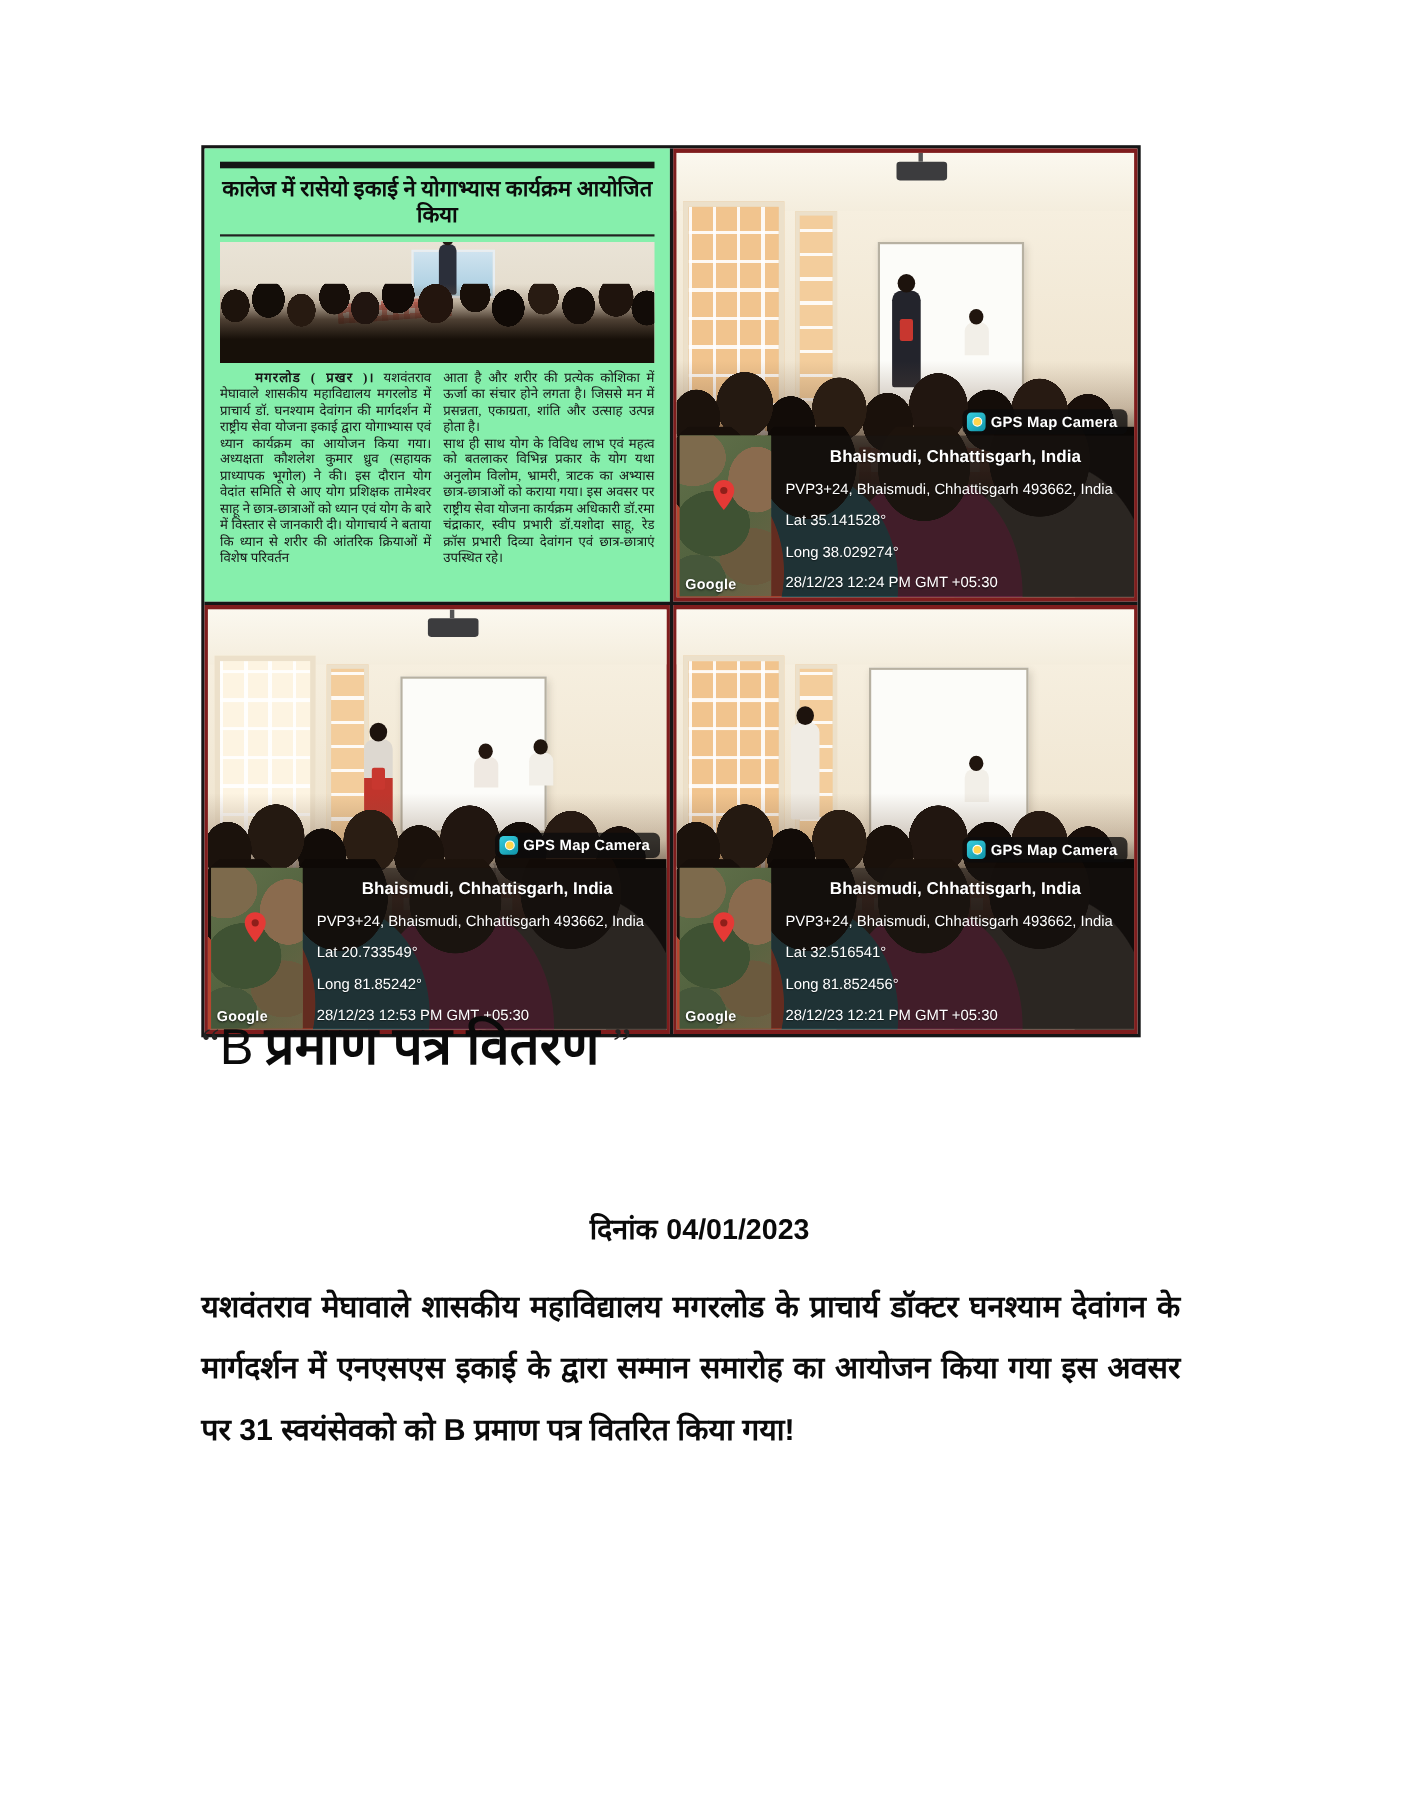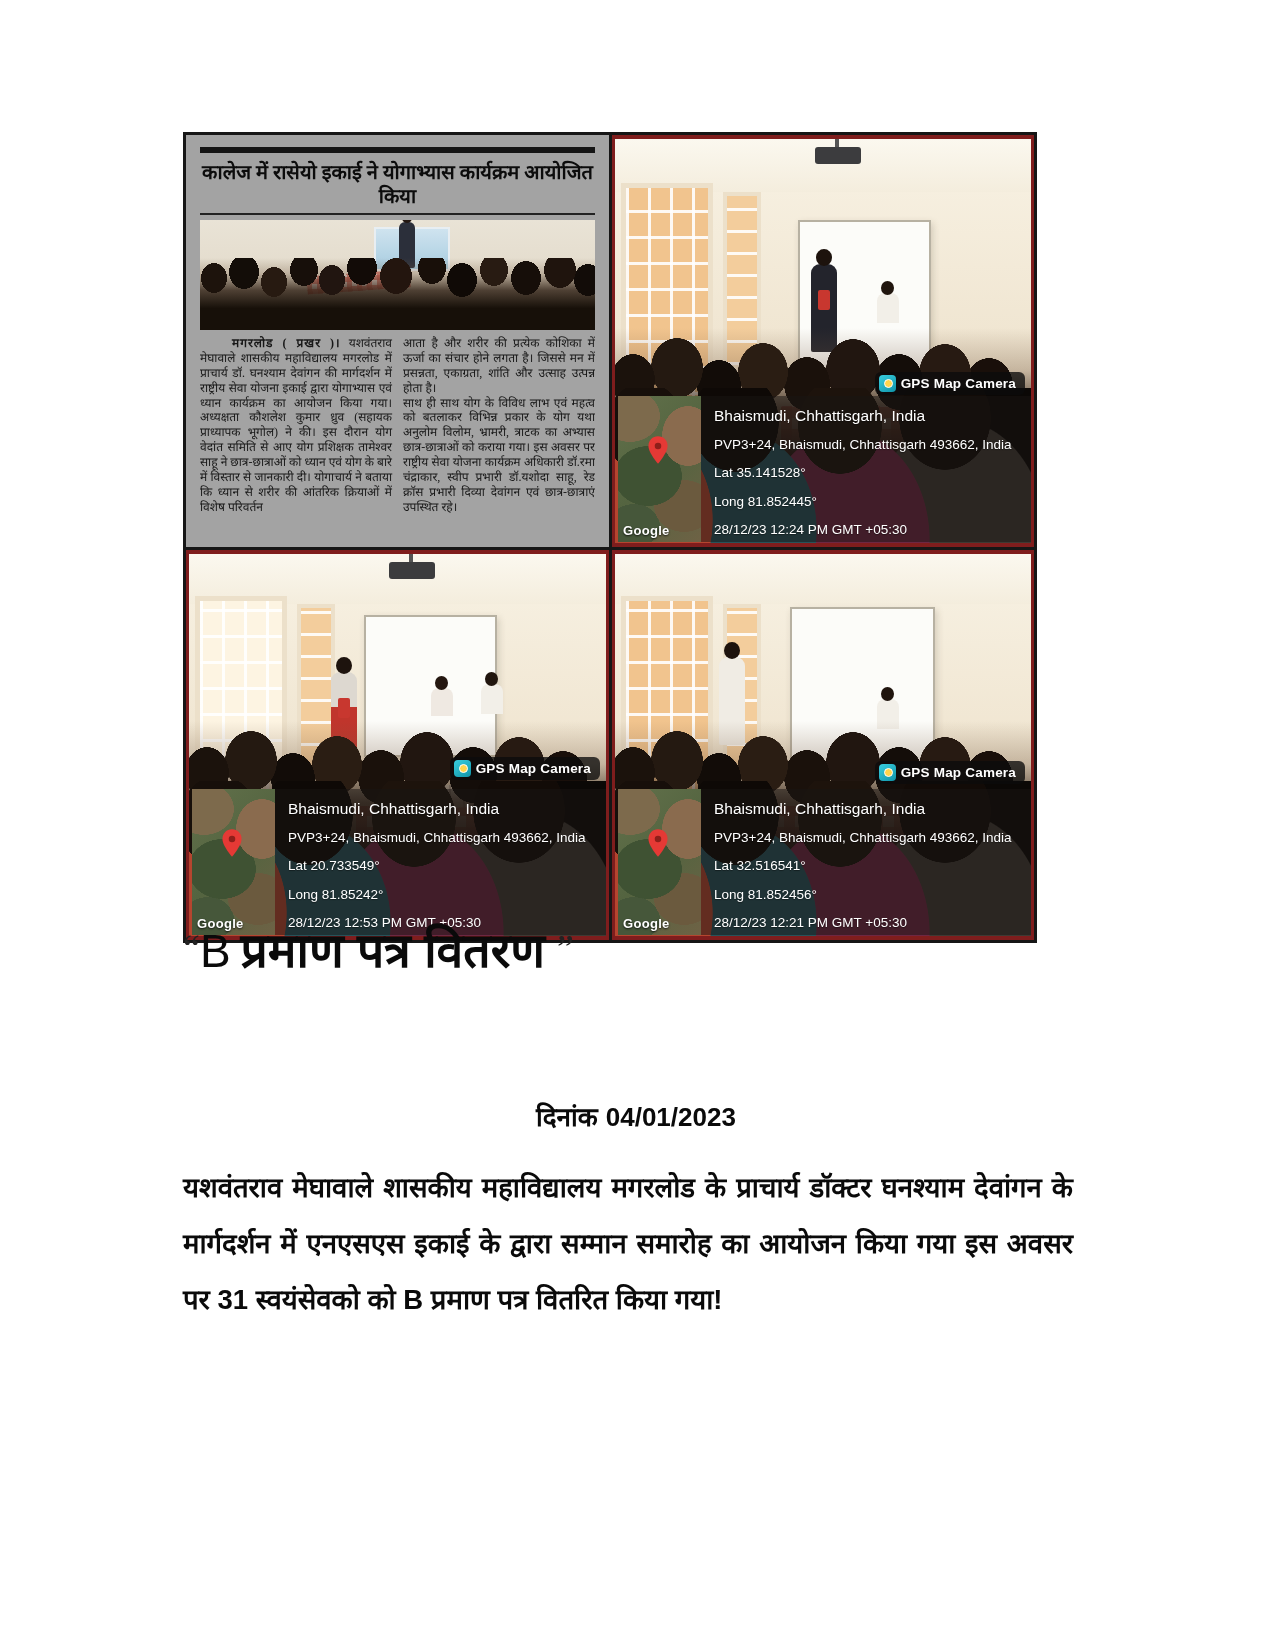--- a/index.html
+++ b/index.html
@@ -3,21 +3,21 @@
 <meta charset="utf-8">
 <style>
   html,body{margin:0;padding:0;background:#ffffff;}
   body{width:1275px;height:1650px;position:relative;font-family:"Liberation Sans",sans-serif;color:#111;overflow:hidden;}
 
   
   .collage{position:absolute;left:183px;top:132px;width:848px;height:805px;border:3px solid #161616;background:#fff;}
   .vdiv{position:absolute;left:423px;top:0;width:3px;height:100%;background:#161616;}
   .hdiv{position:absolute;left:0;top:412px;width:100%;height:3px;background:#161616;}
   .cell{position:absolute;background:#7f1d1d;overflow:hidden;}
-  .cell-news{left:0;top:0;width:423px;height:412px;padding:10px 12px;box-sizing:border-box;background:#a3a3a3;}
+  .cell-news{left:0;top:0;width:423px;height:412px;padding:10px 12px;box-sizing:border-box;background:#86efac;}
   .cell-p1{left:426px;top:0;width:422px;height:412px;}
   .cell-p2{left:0;top:415px;width:423px;height:390px;}
   .cell-p3{left:426px;top:415px;width:422px;height:390px;}
 
   
   .news-topbar{height:6px;background:#151515;margin:2px 2px 7px 2px;}
   .news-headline{font-family:"Liberation Serif",serif;font-weight:700;font-size:20px;line-height:1.2;color:#0c0c0c;text-align:center;border-bottom:2px solid #222;padding-bottom:5px;margin:0 2px;}
   .news-photo{position:relative;height:110px;margin:5px 2px 6px 2px;overflow:hidden;background:linear-gradient(#e9e3d6,#ded4c2);}
   .np-banner{position:absolute;left:44%;top:6%;width:72px;height:40px;background:linear-gradient(#cfe3ef,#a8cde0);border:2px solid #e8eef2;}
   .np-man{position:absolute;left:50.5%;top:2%;width:16px;height:46px;background:#2b2f3a;border-radius:6px 6px 2px 2px;}
@@ -102,21 +102,21 @@
   .map-thumb{width:83px;height:146px;flex:0 0 83px;position:relative;background-color:#5a6b45;background-image:
     radial-gradient(ellipse 30px 26px at 12px 20px,#7d6a4c 99%,transparent),
     radial-gradient(ellipse 26px 30px at 70px 40px,#8a6b4e 99%,transparent),
     radial-gradient(ellipse 34px 30px at 30px 80px,#3f5233 99%,transparent),
     radial-gradient(ellipse 30px 26px at 66px 110px,#6b5a3e 99%,transparent),
     radial-gradient(ellipse 26px 22px at 16px 130px,#46573a 99%,transparent),
     linear-gradient(135deg,#62714b 0%,#546440 50%,#6e6245 100%);}
   .map-pin{position:absolute;left:30px;top:40px;width:20px;height:28px;}
   .google-logo{position:absolute;left:5px;bottom:4px;color:#fff;font-size:13px;font-weight:700;text-shadow:0 1px 2px rgba(0,0,0,.8);letter-spacing:.3px;}
   .gps-text{flex:1;background:rgba(24,21,19,.52);color:#fff;padding:6px 8px 0 13px;line-height:28.5px;font-size:13.5px;text-shadow:0 1px 1px rgba(0,0,0,.4);white-space:nowrap;overflow:hidden;}
-  .gps-loc{font-size:15.5px;font-weight:400;}
+  .gps-loc{font-size:15.5px;font-weight:700;text-align:center;}
 
   
   .title-wrap{position:absolute;left:183px;top:916px;width:880px;text-align:left;}
   .main-title{font-size:45px;color:#0a0a0a;}
   .t-quote{font-family:"Liberation Serif",serif;font-size:38px;color:#222;vertical-align:6px;}
   .t-latin{font-weight:400;font-size:46px;}
   .t-hindi{font-weight:700;font-size:48px;margin:0 12px 0 10px;}
   .date-line{position:absolute;left:183px;top:1098px;width:880px;text-align:center;font-size:26px;font-weight:700;color:#0a0a0a;}
   .date-label{margin-right:8px;margin-left:26px;}
   .body-para{position:absolute;left:183px;top:1160px;width:890px;font-size:27.5px;font-weight:700;color:#0a0a0a;line-height:56px;text-align:justify;}
@@ -167,21 +167,21 @@
           <svg class="map-pin" viewBox="0 0 22 30">
               <path d="M11 0C5 0 0.5 4.5 0.5 10.5 0.5 18 11 30 11 30s10.5-12 10.5-19.5C21.5 4.5 17 0 11 0z" fill="#e53935"></path>
               <circle cx="11" cy="10.5" r="3.6" fill="#8e1f1a"></circle>
             </svg>
           <span class="google-logo">Google</span>
         </div>
         <div class="gps-text">
           <div class="gps-loc">Bhaismudi, Chhattisgarh, India</div>
           <div>PVP3+24, Bhaismudi, Chhattisgarh 493662, India</div>
           <div>Lat 35.141528°</div>
-          <div>Long 81.852445°</div>
+          <div>Long 38.029274°</div>
           <div>28/12/23 12:24 PM GMT +05:30</div>
         </div>
       </div>
     </div>
 
     <div class="cell cell-p2">
       <div class="scene s2">
         <div class="sc-ceil"></div>
         <div class="sc-proj"></div>
         <div class="sc-win"></div>

